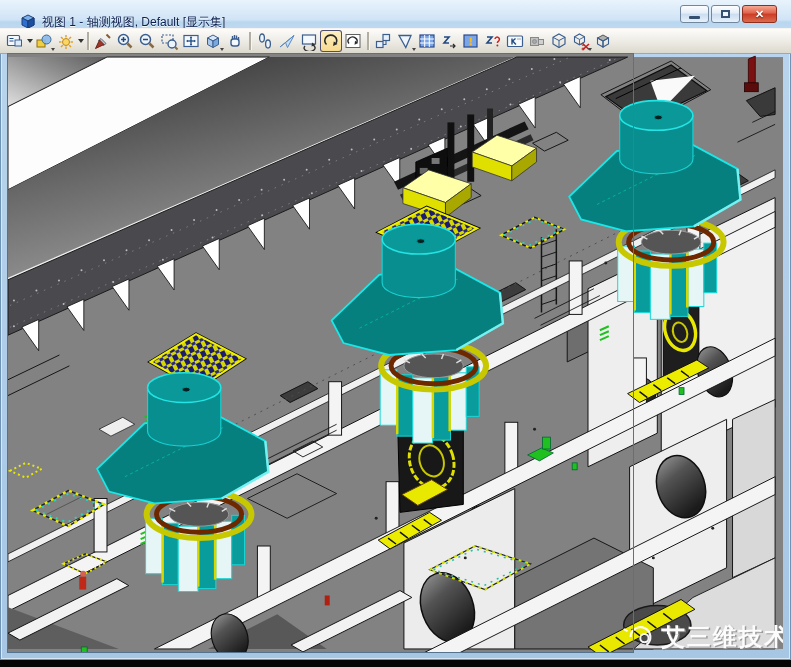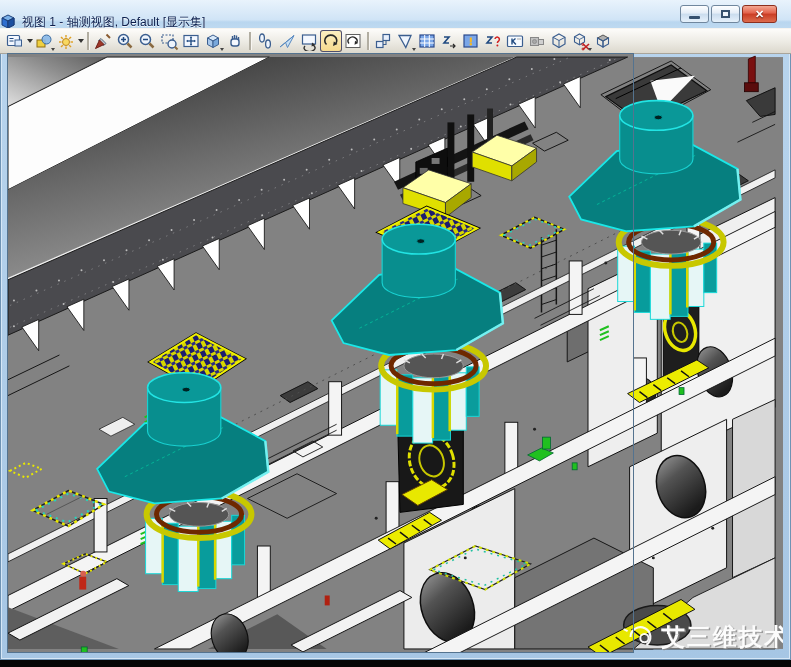--- a/index.html
+++ b/index.html
@@ -3,21 +3,21 @@
 <meta charset="utf-8">
 <style>
   html,body{margin:0;padding:0;background:#000;font-family:"Liberation Sans",sans-serif;}
   #stage{position:relative;width:791px;height:667px;background:#000;overflow:hidden;}
   
   #win{position:absolute;left:0;top:0;width:791px;height:660px;
        background:linear-gradient(#b9d5ee,#a6c6e4);
        box-shadow:inset 0 0 0 1px #6f93b4, inset 0 0 0 2px #d6e7f6;}
   #titlebar{position:absolute;left:0;top:0;width:100%;height:44px;
        background:linear-gradient(#e9f3fc,#d0e4f6 45%,#b9d6ef 50%,#cbe1f4);
-       display:flex;align-items:center;box-sizing:border-box;padding-left:0;}
+       display:flex;align-items:center;box-sizing:border-box;padding-left:20px;}
   #title-text{font-size:12px;color:#0d1f4d;margin-left:6px;white-space:nowrap;
        text-shadow:0 1px 0 rgba(255,255,255,.8);}
   #winbtns{position:absolute;right:14px;top:5px;display:flex;gap:2px;}
   .wbtn{width:29px;height:18px;border:1px solid #70879e;border-radius:3px;
        background:linear-gradient(#fdfeff,#e4edf7 45%,#cadcee 50%,#e6f1fb);
        display:flex;align-items:center;justify-content:center;box-sizing:border-box;cursor:default;}
   .wbtn.close{width:35px;border-color:#8c2f1e;
        background:linear-gradient(#f4a893,#e2604a 45%,#c93c24 50%,#dd6b4c);}
   .glyph-min{width:11px;height:3px;background:#35506e;border-radius:1px;margin-top:6px;}
   .glyph-res{width:9px;height:8px;border:2px solid #35506e;background:#eef5fc;box-sizing:border-box;}

